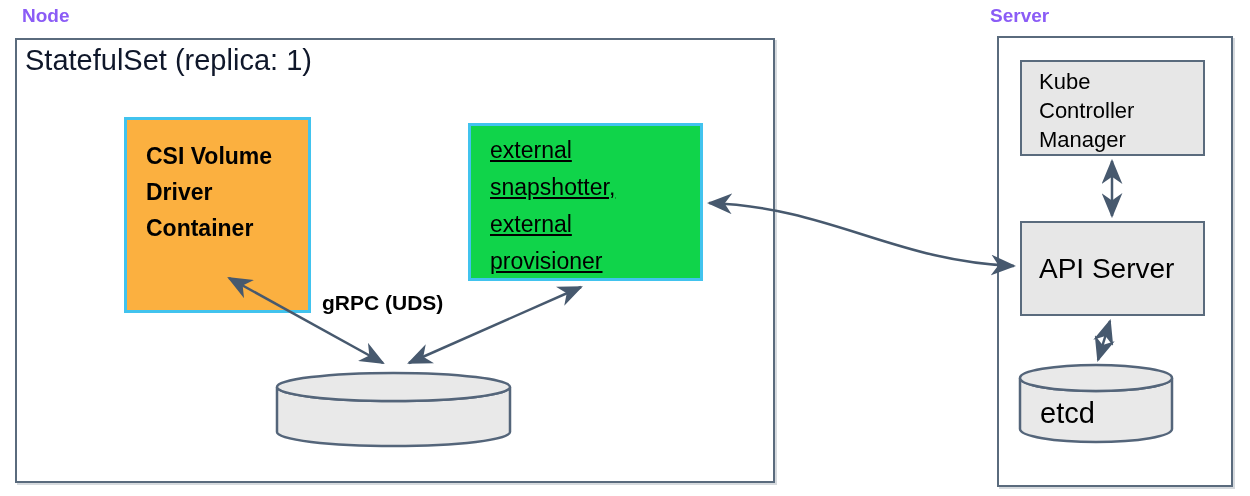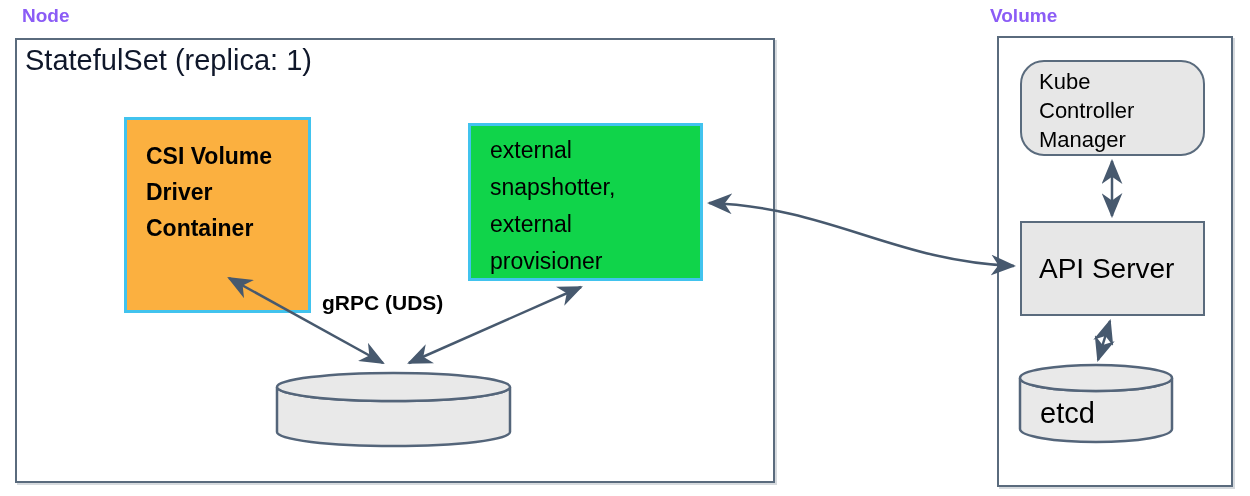--- a/index.html
+++ b/index.html
@@ -52,20 +52,21 @@
     line-height: 36px;
   }
   .csi-box {
     font-weight: bold;
     padding: 18px 8px 0 19px;
   }
   .sidecar-box {
     font-weight: normal;
     padding: 6px 8px 0 19px;
     line-height: 37px;
+    text-decoration: underline;
   }
 
   
   .gray-box {
     box-sizing: border-box;
     border: 2px solid #5a6b7d;
     background: #E7E7E7;
     z-index: 2;
     white-space: pre-line;
     font-size: 22px;
@@ -136,25 +137,25 @@
 Container</div>
 
   <div class="abs hl-box sidecar-box" style="left: 468px; top: 123px; width: 235px; height: 158px; background-color: rgb(16, 212, 74);">external
 snapshotter,
 external
 provisioner</div>
 
   <div class="abs grpc-label" style="left:322px; top:291px;">gRPC (UDS)</div>
 
 
-  <div class="abs section-label" style="left:990px; top:5px;">Volume</div>
+  <div class="abs section-label" style="left:990px; top:5px;">Server</div>
 
   <div class="abs outline-box" style="left:997px; top:36px; width:236px; height:451px;"></div>
 
-  <div class="abs gray-box kcm-box" style="left:1020px; top:60px; width:185px; height:96px;border-radius:24px;">Kube
+  <div class="abs gray-box kcm-box" style="left:1020px; top:60px; width:185px; height:96px;">Kube
 Controller
 Manager</div>
 
   <div class="abs cyl-label etcd-label" style="left:1040px; top:397px; width:120px;">etcd</div>
 
   <div class="abs gray-box api-box" style="left:1020px; top:221px; width:185px; height:95px;">
     <span>API Server</span>
   </div>
 
   <svg class="overlay" viewBox="0 0 1250 496">

